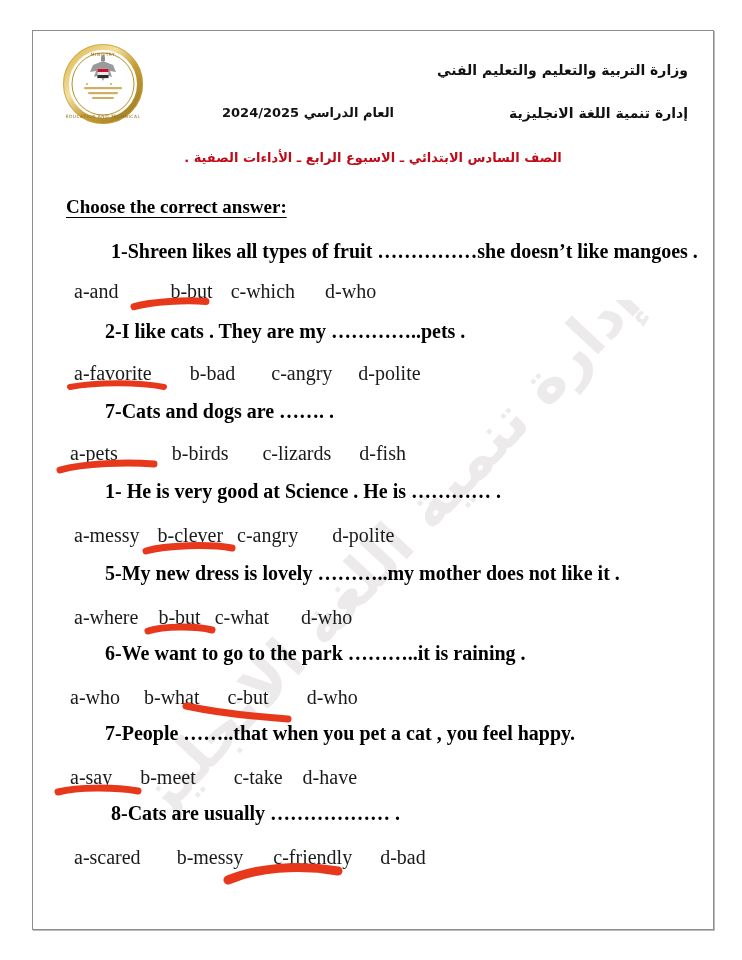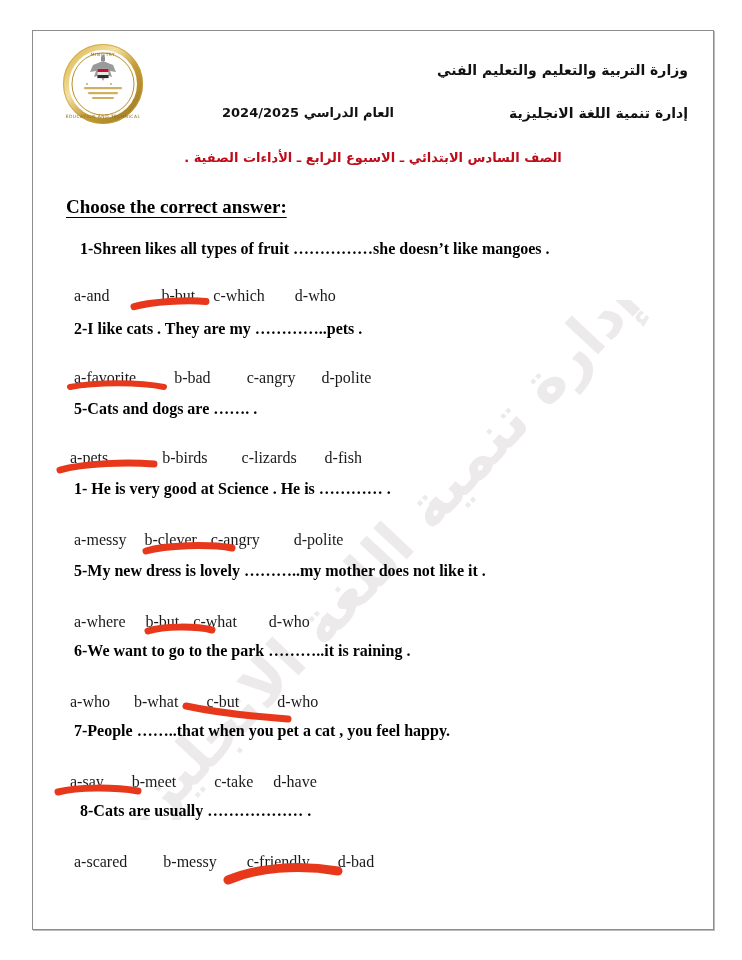--- a/index.html
+++ b/index.html
@@ -132,31 +132,31 @@
     font-size: 19px;
     font-weight: bold;
     color: #000;
     text-decoration: underline;
     text-underline-offset: 4px;
     display: inline-block;
   }
 
   .qblock { position: relative; }
   .qtext {
-    font-size: 16px;
+    font-size: 20px;
     font-weight: bold;
     color: #000;
     white-space: pre;
+    margin-left: 31px;
   }
   .options {
     position: relative;
-    font-size: 16px;
+    font-size: 20px;
     color: #1a1a1a;
     white-space: pre;
-    margin-top: 7px;
   }
   .opt { position: relative; display: inline-block; }
 
   
   .mark {
     position: absolute;
     pointer-events: none;
   }
   .mark svg { display: block; overflow: visible; }
 </style>
@@ -231,21 +231,21 @@
         <div class="qblock">
           <div class="qtext" style="position: absolute; left: 42px; top: 80px;">2-I like cats . They are my …………..pets .</div>
           <div class="options" style="position: absolute; left: 42px; top: 122px;"><span class="opt">a-favorite</span><span style="display: inline-block; width: 38px;"></span><span class="opt">b-bad</span><span style="display: inline-block; width: 36px;"></span><span class="opt">c-angry</span><span style="display: inline-block; width: 26px;"></span><span class="opt">d-polite</span></div>
           <div class="mark" style="left: 36px; top: 140px; transform: rotate(0deg);">
             <svg width="100" height="12" viewBox="0 0 100 12">
               <path d="M2,7 C28,2 72,2 96,7" fill="none" stroke="#e8381b" stroke-width="6" stroke-linecap="round" stroke-linejoin="round"></path>
             </svg>
           </div>
         </div>
         <div class="qblock">
-          <div class="qtext" style="position: absolute; left: 42px; top: 160px;">5-Cats and dogs are ……. .</div>
+          <div class="qtext" style="position: absolute; left: 42px; top: 160px;">7-Cats and dogs are ……. .</div>
           <div class="options" style="position: absolute; left: 38px; top: 202px; text-align: right;"><span class="opt">a-pets</span><span style="display: inline-block; width: 54px;"></span><span class="opt">b-birds</span><span style="display: inline-block; width: 34px;"></span><span class="opt">c-lizards</span><span style="display: inline-block; width: 28px;"></span><span class="opt">d-fish</span></div>
           <div class="mark" style="left: 26px; top: 220px; transform: rotate(0deg);">
             <svg width="100" height="14" viewBox="0 0 100 14">
               <path d="M2,10 C26,3 70,2 96,4" fill="none" stroke="#e8381b" stroke-width="7" stroke-linecap="round" stroke-linejoin="round"></path>
             </svg>
           </div>
         </div>
         <div class="qblock">
           <div class="qtext" style="position: absolute; left: 42px; top: 240px;">1- He is very good at Science . He is ………… .</div>
           <div class="options" style="position: absolute; left: 42px; top: 284px;"><span class="opt">a-messy</span><span style="display: inline-block; width: 18px;"></span><span class="opt">b-clever</span><span style="display: inline-block; width: 14px;"></span><span class="opt">c-angry</span><span style="display: inline-block; width: 34px;"></span><span class="opt">d-polite</span></div>

